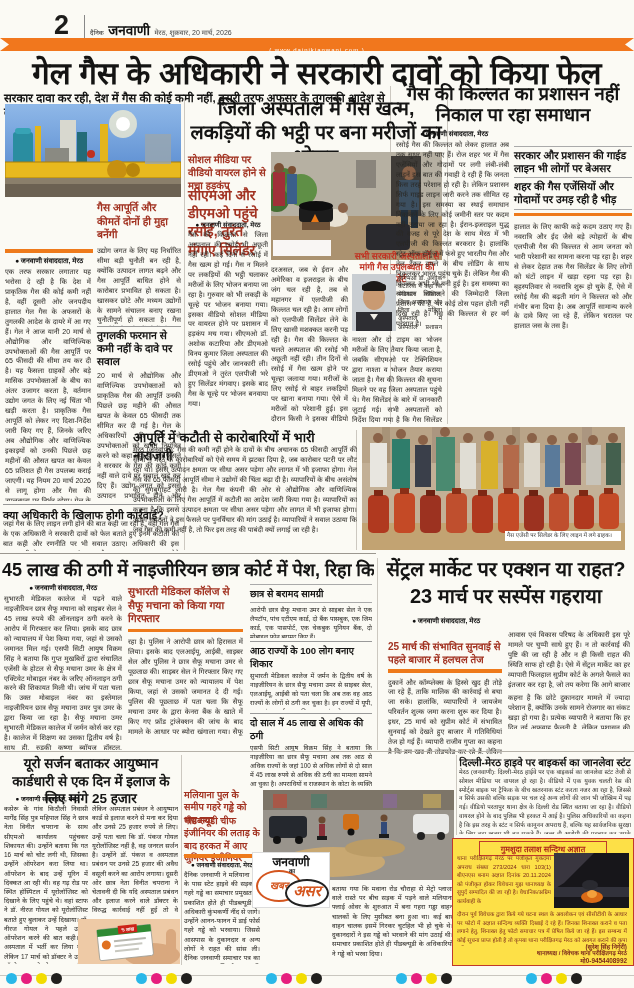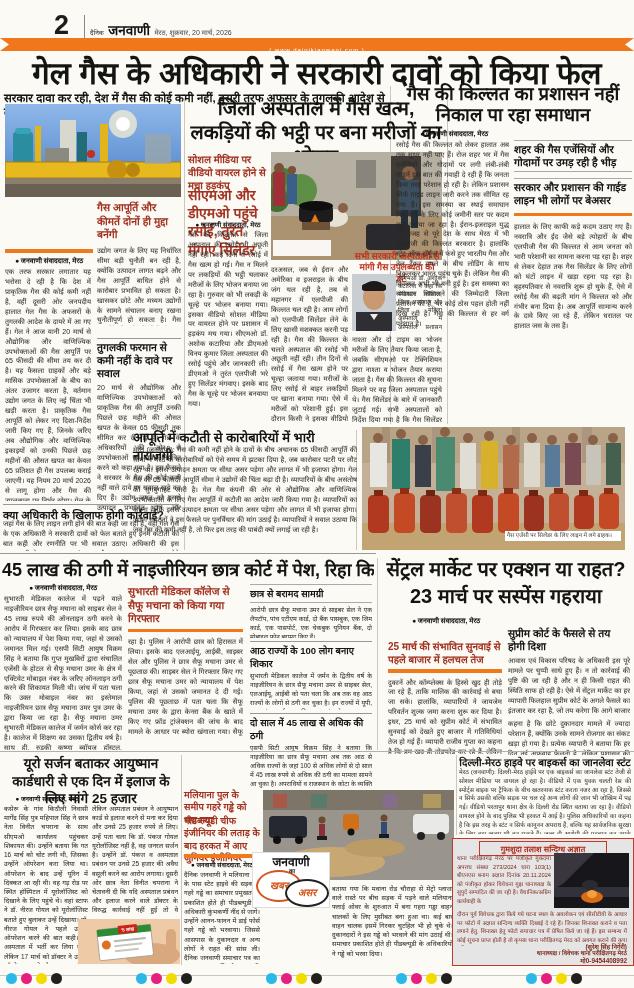--- a/index.html
+++ b/index.html
@@ -69,21 +69,21 @@
     <rect x="0" y="80" width="176" height="13" fill="#6b6152"></rect>
     <rect x="140" y="30" width="26" height="30" fill="#9aa6ae" opacity="0.8"></rect>
   </svg>
   <div class="a or" style="left:5px;top:249px;width:88px;"></div>
   <div class="a by" style="left:5px;top:256px;width:88px;">● जनवाणी संवाददाता, मेरठ</div>
   <div class="a b" style="left:5px;top:267px;width:86px;height:234px;">एक तरफ सरकार लगातार यह भरोसा दे रही है कि देश में प्राकृतिक गैस की कोई कमी नहीं है, वहीं दूसरी ओर जनपदीय हालात गेल गैस के अफसरों के तुगलकी आदेश के दायरे में आ गए हैं। गेल ने आज यानी 20 मार्च से औद्योगिक और वाणिज्यिक उपभोक्ताओं की गैस आपूर्ति पर 65 फीसदी की सीमा तय कर दी है। यह फैसला ग्राहकों और बड़े मासिक उपभोक्ताओं के बीच का अंतर उजागर करता है, वर्तमान उद्योग जगत के लिए नई चिंता भी खड़ी करता है। प्राकृतिक गैस आपूर्ति को लेकर नए दिशा-निर्देश जारी किए गए हैं, जिनके जरिए अब औद्योगिक और वाणिज्यिक इकाइयों को उनकी पिछले छह महीनों की औसत खपत का केवल 65 प्रतिशत ही गैस उपलब्ध कराई जाएगी। यह नियम 20 मार्च 2026 से लागू होगा और गैस की उपलब्धता पर निर्भर रहेगा। गेल के सेक्टोरल अधिकारियों ने ई-मेल में यह सूचना दी है कि यह फैसला भविष्य की आपूर्ति व्यवस्था को देखते हुए लिया गया है। इससे पहले भी जिले में आपूर्ति घटाई जा चुकी है, लेकिन आपूर्ति में संतुलन बना रहे। सिलेंडरों में गैस भी समय मिलता रहे।</div>
 
   <div class="a" style="left:97px;top:201px;width:84px;">
     <div class="rh" style="font-size:10.5px;line-height:1.3;">गैस आपूर्ति और कीमतें दोनों ही मुद्दा बनेंगी</div>
     <div class="b" style="width:84px;height:80px;margin-top:4px;">उद्योग जगत के लिए यह निर्धारित सीमा बड़ी चुनौती बन रही है, क्योंकि उत्पादन लागत बढ़ने और गैस आपूर्ति बाधित होने से कारोबार प्रभावित हो सकता है। खासकर छोटे और मध्यम उद्योगों के सामने संचालन बनाए रखना चुनौतीपूर्ण हो सकता है। गैस आपूर्ति और कीमतें दोनों ही बड़ा मुद्दा बनेंगी।</div>
-    <div class="ch" style="font-size:10.5px;line-height:1.25;margin-top:12px;">तुगलकी फरमान से कमी नहीं के दावे पर सवाल</div>
+    <div class="ch" style="font-size:10.5px;line-height:1.25;margin-top:0;">तुगलकी फरमान से कमी नहीं के दावे पर सवाल</div>
     <div class="b" style="width:84px;height:128px;margin-top:3px;">20 मार्च से औद्योगिक और वाणिज्यिक उपभोक्ताओं को प्राकृतिक गैस की आपूर्ति उनकी पिछले छह महीने की औसत खपत के केवल 65 फीसदी तक सीमित कर दी गई है। गेल के अधिकारियों की ओर से उपभोक्ताओं को खपत नियंत्रित करने को कहा गया है। इस फैसले ने सरकार के गैस की कोई कमी नहीं वाले दावे पर सवाल खड़े कर दिए हैं। उद्योग जगत को इससे उत्पादन प्रभावित होने और समाधान प्रभावित होने की आशंका है।</div>
   </div>
 
   <div class="a ch" style="left:3px;top:504px;width:176px;font-size:11px;">क्या अधिकारी के खिलाफ होगी कार्रवाई?</div>
   <div class="a b" style="left:3px;top:519px;width:176px;height:32px;">जहां गैस के लिए लाइन लगी होने की बात कही जा रही है, वहीं गेल गैस के एक अधिकारी ने सरकारी दावों को फेल बताते हुए इनमें कटौती की बात कही और रणनीति पर भी सवाल उठाए। अधिकारी की इस बयानबाजी से शासन तक हड़कंप मचा है। अब इस तरह का बयान देने के लिए क्या अधिकारी के खिलाफ कोई कार्रवाई होगी?</div>
 
   <div class="a hl" style="left:190px;top:97px;width:252px;text-align:center;font-size:19.5px;line-height:1.22;">जिला अस्पताल में गैस खत्म, लकड़ियों की भट्ठी पर बना मरीजों का भोजन</div>
   <div class="a rh" style="left:188px;top:153px;width:80px;font-size:10px;line-height:1.3;">सोशल मीडिया पर वीडियो वायरल होने से मचा हड़कंप</div>
   <div class="a rh" style="left:188px;top:186px;width:80px;font-size:14px;line-height:1.3;">सीएमओ और डीएमओ पहुंचे रसोई, तुरंत मंगाए सिलेंडर</div>
   <div class="a by" style="left:188px;top:220px;width:80px;font-size:6.5px;">● जनवाणी संवाददाता, मेरठ</div>
@@ -125,22 +125,22 @@
     <path d="M10 16 Q22 4 34 16 L34 12 Q22 2 10 12 Z" fill="#1c1a18"></path>
     <rect x="10" y="10" width="24" height="7" rx="3" fill="#1c1a18"></rect>
   </svg>
   <div class="a" style="left:398px;top:274px;width:44px;height:57px;font-size:6px;line-height:1.35;text-align:justify;color:#2a2824;overflow:hidden;">सीएमओ डॉ. अशोक कटारिया ने कहा कि मेडिकल कॉलिज, जिला अस्पताल और जिला महिला अस्पताल में अस्पताल प्रशासन द्वारा</div>
   <div class="a b" style="left:352px;top:335px;width:90px;height:88px;">नाश्ता और दो टाइम का भोजन मरीजों के लिए तैयार किया जाता है, जबकि सीएमओ पर टेक्निशियन द्वारा नाश्ता व भोजन तैयार कराया जाता है। गैस की किल्लत की सूचना मिलने पर वह जिला अस्पताल पहुंचे थे। गैस सिलेंडर के बारे में जानकारी जुटाई गई। सभी अस्पतालों को निर्देश दिया गया है कि गैस सिलेंडर खाली होने से पहले ही सूचना भेजी जाए, ताकि समय से गैस सिलेंडर तुरंत उपलब्ध करा दिया जाए।</div>
 
   <div class="a hl" style="left:392px;top:83px;width:242px;text-align:center;font-size:18.5px;line-height:1.16;">गैस की किल्लत का प्रशासन नहीं निकाल पा रहा समाधान</div>
   <div class="a by" style="left:396px;top:129px;width:116px;">● जनवाणी संवाददाता, मेरठ</div>
   <div class="a b" style="left:396px;top:140px;width:113px;height:283px;">रसोई गैस की किल्लत को लेकर हालात अब तक सुधर नहीं पाए हैं। रोज शहर भर में गैस एजेंसियों और गोदामों पर लगी लंबी-लंबी लाइनें इस बात की गवाही दे रही हैं कि जनता किस तरह परेशान हो रही है। लेकिन प्रशासन सिर्फ गाइड लाइन जारी करने तक सीमित रह गया है। इस समस्या का स्थाई समाधान निकालने के लिए कोई जमीनी स्तर पर कदम नहीं उठाया जा रहा है। ईरान-इजराइल युद्ध की वजह से पूरे देश के साथ मेरठ में भी एलपीजी की किल्लत बरकरार है। हालांकि स्ट्रेट ऑफ हॉर्मुज में फंसे हुए भारतीय गैस और तेल टैंकर हमले के बीच लोडिंग के साथ निकलकर भारत पहुंच चुके हैं। लेकिन गैस की किल्लत अभी भी बनी हुई है। इस समस्या का समाधान निकालने की जिम्मेदारी जिला प्रशासन की है, पर कोई ठोस पहल होती नहीं दिख रही है। गैस की किल्लत से हर वर्ग परेशान है।</div>
   <div class="a" style="left:514px;top:140px;width:118px;">
+    <div class="bx" style="font-size:10.5px;line-height:1.25;margin-top:6px;border-bottom:none;">सरकार और प्रशासन की गाईड लाइन भी लोगों पर बेअसर</div>
     <div class="bx" style="font-size:10.5px;line-height:1.25;">शहर की गैस एजेंसियों और गोदामों पर उमड़ रही है भीड़</div>
-    <div class="bx" style="font-size:10.5px;line-height:1.25;margin-top:6px;border-bottom:none;">सरकार और प्रशासन की गाईड लाइन भी लोगों पर बेअसर</div>
     <div class="or" style="width:118px;margin-top:3px;"></div>
     <div class="b" style="width:118px;height:168px;margin-top:6px;">हालात के लिए काफी कड़े कदम उठाए गए हैं। नवरात्रि और ईद जैसे बड़े त्योहारों के बीच एलपीजी गैस की किल्लत से आम जनता को भारी परेशानी का सामना करना पड़ रहा है। शहर से लेकर देहात तक गैस सिलेंडर के लिए लोगों को घंटों लाइन में खड़ा रहना पड़ रहा है। बृहस्पतिवार से नवरात्रि शुरू हो चुके हैं, ऐसे में रसोई गैस की बढ़ती मांग ने किल्लत को और गंभीर बना दिया है। अब आपूर्ति सामान्य करने के दावे किए जा रहे हैं, लेकिन धरातल पर हालात जस के तस हैं।</div>
   </div>
 
   <div class="a hl" style="left:133px;top:428px;width:224px;font-size:13px;">आपूर्ति में कटौती से कारोबारियों में भारी नाराजगी</div>
   <div class="a b" style="left:133px;top:445px;width:224px;height:103px;">मेरठ (जनवाणी): गैस की कमी नहीं होने के दावों के बीच अचानक 65 फीसदी आपूर्ति की सीमा ने मेरठ के कारोबारियों को ऐसे समय में झटका दिया है, जब कारोबार पटरी पर लौट रहा था। इससे उत्पादन क्षमता पर सीधा असर पड़ेगा और लागत में भी इजाफा होगा। गेल गैस की 65 फीसदी आपूर्ति सीमा ने उद्योगों की चिंता बढ़ा दी है। व्यापारियों के बीच असंतोष की सुगबुगाहट जारी है। गेल गैस कंपनी की ओर से औद्योगिक और वाणिज्यिक उपभोक्ताओं के लिए गैस आपूर्ति में कटौती का आदेश जारी किया गया है। व्यापारियों का कहना है कि इससे उत्पादन क्षमता पर सीधा असर पड़ेगा और लागत में भी इजाफा होगा। उद्योग संगठनों ने इस फैसले पर पुनर्विचार की मांग उठाई है। व्यापारियों ने सवाल उठाया कि जब गैस की कमी नहीं है, तो फिर इस तरह की पाबंदी क्यों लगाई जा रही है।</div>
 
   <svg class="a" style="left:362px;top:427px;" width="263" height="123" viewBox="0 0 263 123">
     <rect width="263" height="123" fill="#c3b096"></rect>
     <rect x="0" y="0" width="263" height="36" fill="#b9a488"></rect>
@@ -221,21 +221,20 @@
   <div class="a vr" style="left:377px;top:558px;height:192px;"></div>
 
   <div class="a hl" style="left:381px;top:556px;width:250px;text-align:center;font-size:20px;line-height:1.35;">सेंट्रल मार्केट पर एक्शन या राहत? 23 मार्च पर सस्पेंस गहराया</div>
   <div class="a by" style="left:388px;top:616px;width:116px;">● जनवाणी संवाददाता, मेरठ</div>
   <div class="a" style="left:388px;top:627px;width:114px;margin-top:13px;">
     <div class="rh" style="font-size:10px;line-height:1.3;">25 मार्च की संभावित सुनवाई से पहले बाजार में हलचल तेज</div>
     <div class="or" style="width:114px;margin-top:3px;"></div>
     <div class="b" style="width:114px;height:76px;margin-top:5px;">दुकानें और कॉम्प्लेक्स के हिस्से खुद ही तोड़े जा रहे हैं, ताकि मालिक की कार्रवाई से बचा जा सके। हालांकि, व्यापारियों ने जायजेम परिवर्तन शुल्क जमा करना शुरू कर दिया है। इधर, 25 मार्च को सुप्रीम कोर्ट में संभावित सुनवाई को देखते हुए बाजार में गतिविधियां तेज हो गई हैं। व्यापारी राजीव गुप्ता का कहना है कि हम खुद ही तोड़फोड़ कर रहे हैं, लेकिन साफ नहीं है कि इससे राहत मिलेगी या नहीं। सुप्रीम अदालत के मुताबिक, राहत का पत्र अलग जरूर है, लेकिन कार्रवाई का खतरा अभी भी बना हुआ है। वहीं, सेंट्रल मार्केट का</div>
   </div>
   <div class="a" style="left:508px;top:627px;width:122px;">
-    <div class="hl" style="font-size:10.5px;line-height:1.25;">सुप्रीम कोर्ट के फैसले से तय होगी दिशा</div>
     <div class="b" style="width:122px;height:60px;margin-top:3px;">आवास एवं विकास परिषद के अधिकारी इस पूरे मामले पर चुप्पी साधे हुए हैं। न तो कार्रवाई की पुष्टि की जा रही है और न ही किसी राहत की स्थिति साफ हो रही है। ऐसे में सेंट्रल मार्केट का हर व्यापारी फिलहाल सुप्रीम कोर्ट के अगले फैसले का इंतजार कर रहा है, जो तय करेगा कि आगे बाजार का कदम क्या होगा।</div>
     <div class="b" style="width:122px;height:36px;margin-top:3px;">कहना है कि छोटे दुकानदार मामले में ज्यादा परेशान हैं, क्योंकि उनके सामने रोजगार का संकट खड़ा हो गया है। प्रत्येक व्यापारी ने बताया कि हर दिन नई अफवाह फैलती है, लेकिन प्रशासन की तरफ से कोई स्पष्ट जवाब नहीं मिल रहा।</div>
   </div>
 
   <div class="a hr" style="left:0;top:751px;width:634px;background:#b5b1a8;"></div>
 
   <div class="a hl" style="left:4px;top:755px;width:174px;text-align:center;font-size:13.5px;line-height:1.3;">यूरो सर्जन बताकर आयुष्मान कार्डधारी से एक दिन में इलाज के लिए मांगे 25 हजार</div>
   <div class="a by" style="left:4px;top:794px;width:86px;font-size:6.3px;">● जनवाणी संवाददाता, मेरठ</div>
   <div class="a b" style="left:4px;top:804px;width:84px;height:160px;font-size:6.5px;">कसेरू के गांव किठौली निवासी मार्गेंद्र सिंह पुत्र महिपाल सिंह ने छात्र नेता विनीत चपराना के साथ सीएमओ कार्यालय पहुंचकर शिकायत की। उन्होंने बताया कि गत 16 मार्च को चोट लगी थी, जिसका उन्होंने ऑपरेशन करा लिया था। ऑपरेशन के बाद उन्हें यूरिन में दिक्कत आ रही थी। वह गढ़ रोड पर स्थित हॉस्पिटल में यूरोलॉजिस्ट को दिखाने के लिए पहुंचे थे। वहां स्टाफ ने डॉ. नीरज गोयल को यूरोलॉजिस्ट बताते हुए बुलाकर उन्हें दिखाया। डॉ. नीरज गोयल ने पहले उनका ऑपरेशन करने की बात कही। पूरे अस्पताल में भर्ती कर लिया गया, लेकिन 17 मार्च को डॉक्टर ने उनका ऑपरेशन करने से मना कर दिया और एक बजाकर दवा लेने के लिए कहा। अस्पताल प्रबंधन ने उनसे एक दिन अस्पताल में रखने की एवज में 25 हजार रुपये ले लिए। उन्होंने कहा कि उनके पास आयुष्मान कार्ड है.</div>
   <div class="a b" style="left:92px;top:804px;width:86px;height:112px;font-size:6.5px;">लेकिन अस्पताल प्रबंधन ने आयुष्मान कार्ड से इलाज करने से मना कर दिया और उनसे 25 हजार रुपये ले लिए। उन्हें पता चला कि डॉ. पंकज गोयल यूरोलॉजिस्ट नहीं है, वह जनरल सर्जन है। उन्होंने डॉ. पंकज व अस्पताल प्रबंधन पर उनसे 25 हजार की अवैध वसूली करने का आरोप लगाया। दूसरी ओर छात्र नेता विनीत चपराना ने चेतावनी दी कि यदि अस्पताल प्रबंधन और इलाज करने वाले डॉक्टर के विरुद्ध कार्रवाई नहीं हुई तो वे अस्पताल पर बड़ी कार्रवाई के लिए आंदोलन की प्रक्रिया शुरू कर देंगे।</div>
@@ -287,32 +286,32 @@
       <rect x="116" y="44" width="10" height="4" fill="#1c1c1c"></rect>
   </svg>
 
   <div class="a" style="left:252px;top:852px;width:76px;height:54px;background:#fff;border:1px solid #ddd;">
     <div style="text-align:center;font-weight:bold;font-size:12px;color:#111;">जनवाणी</div>
     <div style="position:absolute;left:3px;top:17px;width:42px;height:28px;border:2px solid #d4551e;border-radius:50%;text-align:center;">
       <span style="font-size:10px;font-weight:bold;color:#d4551e;font-style:italic;line-height:28px;">खबर</span>
     </div>
     <div style="position:absolute;left:36px;top:14px;font-size:6px;color:#222;font-weight:bold;">का</div>
     <div style="position:absolute;left:32px;top:26px;width:40px;height:24px;border:2px solid #222;border-radius:50%;text-align:center;background:#fff;">
-      <span style="font-size:10px;font-weight:bold;color:#d4551e;font-style:italic;line-height:24px;">असर</span>
+      <span style="font-size:15px;font-weight:bold;color:#d4551e;font-style:italic;line-height:24px;font-family:Liberation Mono, monospace;">असर</span>
     </div>
   </div>
 
   <div class="a b" style="left:332px;top:884px;width:121px;height:80px;font-size:6.5px;">बताया गया कि मवाना रोड चौराहा से मेट्रो प्लाजा वाले रास्ते पर बीच सड़क में पड़ने वाले मलियाना फ्लाई ओवर के शुरुआत में बना गहरा गड्ढा वाहन चालकों के लिए मुसीबत बना हुआ था। कई बार वाहन चालक इसमें गिरकर चुटहिल भी हो चुके थे। दुकानदारों ने इस गड्ढे को भरवाने की मांग उठाई थी। समाचार प्रकाशित होते ही पीडब्ल्यूडी के अधिकारियों ने गड्ढे को भरवा दिया।</div>
 
   <div class="a vr" style="left:456px;top:755px;height:80px;"></div>
 
   <div class="a hl" style="left:459px;top:755px;width:172px;text-align:center;font-size:10.2px;">दिल्ली-मेरठ हाइवे पर बाइकर्स का जानलेवा स्टंट</div>
   <div class="a b" style="left:459px;top:768px;width:172px;height:66px;font-size:6.2px;">मेरठ (जनवाणी): दिल्ली-मेरठ हाईवे पर एक बाइकर्स का जानलेवा स्टंट तेजी से सोशल मीडिया पर वायरल हो रहा है। वीडियो में एक युवक चलती रेस की स्पोर्ट्स बाइक पर ट्रैफिक के बीच खतरनाक स्टंट करता नजर आ रहा है, जिससे न सिर्फ उसकी बल्कि सड़क पर चल रहे अन्य लोगों की जान भी जोखिम में पड़ गई। वीडियो परतापुर थाना क्षेत्र के दिल्ली रोड स्थित बताया जा रहा है। वीडियो वायरल होने के बाद पुलिस भी हरकत में आई है। पुलिस अधिकारियों का कहना है कि इस तरह के स्टंट न सिर्फ कानूनन अपराध हैं, बल्कि यह सार्वजनिक सुरक्षा के लिए बड़ा खतरा भी बन सकते हैं। जल्द ही आरोपी की पहचान कर उसके खिलाफ विधिक कार्रवाई की जाएगी। पुलिस ने लोगों से अपील की है कि ऐसे खतरनाक स्टंट से दूर रहें और जिम्मेदार नागरिक बनकर यातायात नियमों का पालन करें।</div>
 
-  <div class="a" style="left:452px;top:838px;width:180px;height:126px;border:1.5px solid #c0392b;background:#e5e5e5;">
+  <div class="a" style="left:452px;top:838px;width:180px;height:126px;border:1.5px solid #c0392b;background:#fde047;">
     <div style="margin:2px auto 0;width:126px;border:1px solid #c0392b;text-align:center;font-size:8px;font-weight:bold;color:#b02a1a;padding:1px 0;">गुमशुदा तलाश सन्दिग्ध अज्ञात</div>
     <div class="notice-t" style="position:absolute;left:4px;top:15px;width:94px;height:54px;overflow:hidden;">थाना परीक्षितगढ़ मेरठ पर पंजीकृत मुकदमा अपराध संख्या 273/2024 धारा 103(1) बीएनएस बनाम अज्ञात दिनांक 20.11.2024 को पंजीकृत होकर विवेचना मुझ थानाध्यक्ष के सुपुर्द सम्पादित की जा रही है। वैधानिक/अग्रिम कार्यवाही के</div>
     <svg style="position:absolute;left:101px;top:14px;" width="75" height="55" viewBox="0 0 75 55">
       <rect width="75" height="55" fill="#17161a"></rect>
       <polygon points="0,0 40,0 10,30 0,36" fill="#55525e" opacity="0.55"></polygon>
       <rect x="0" y="34" width="75" height="10" fill="#3a3a44" opacity="0.8"></rect>
       <ellipse cx="38" cy="44" rx="11" ry="6" fill="#d96a16"></ellipse>
         <ellipse cx="38" cy="41" rx="5" ry="4" fill="#f2a13c"></ellipse>
       <ellipse cx="36" cy="32" rx="8" ry="5" fill="#2a2a30"></ellipse>
     </svg>

